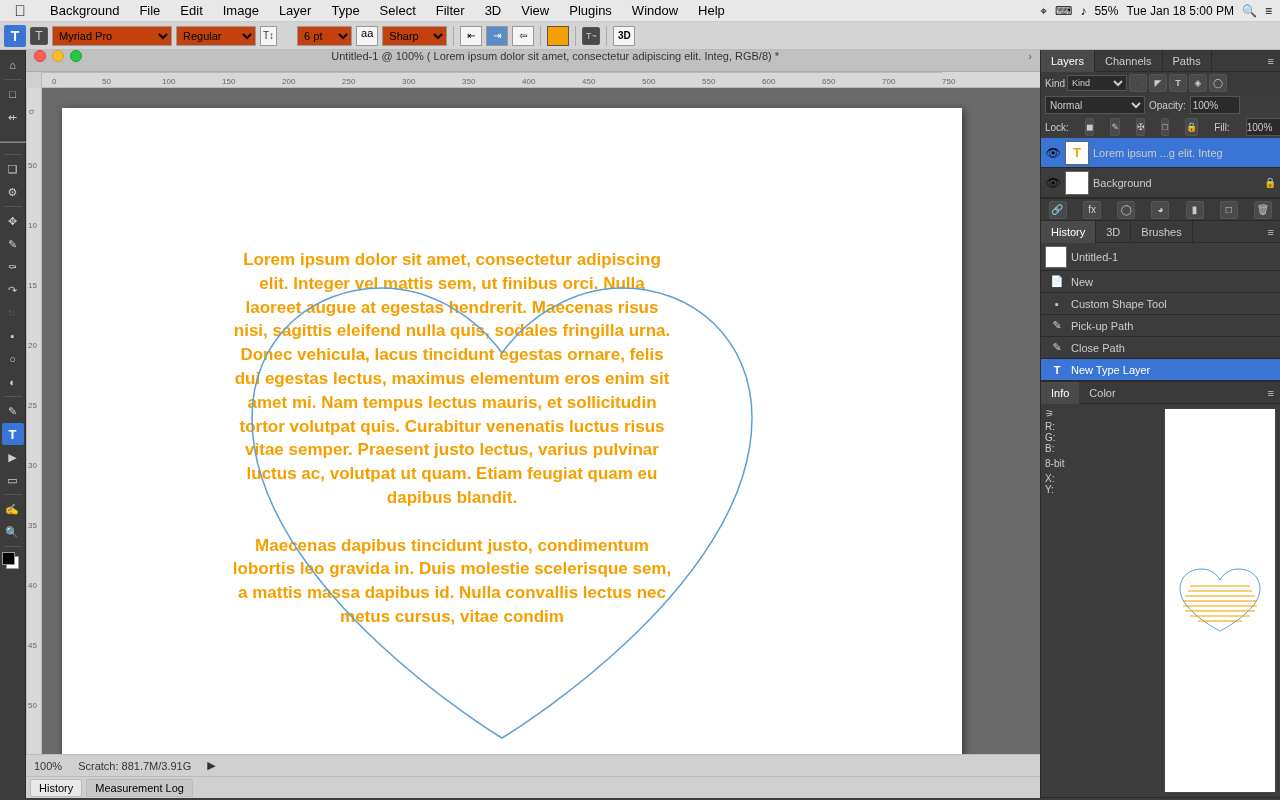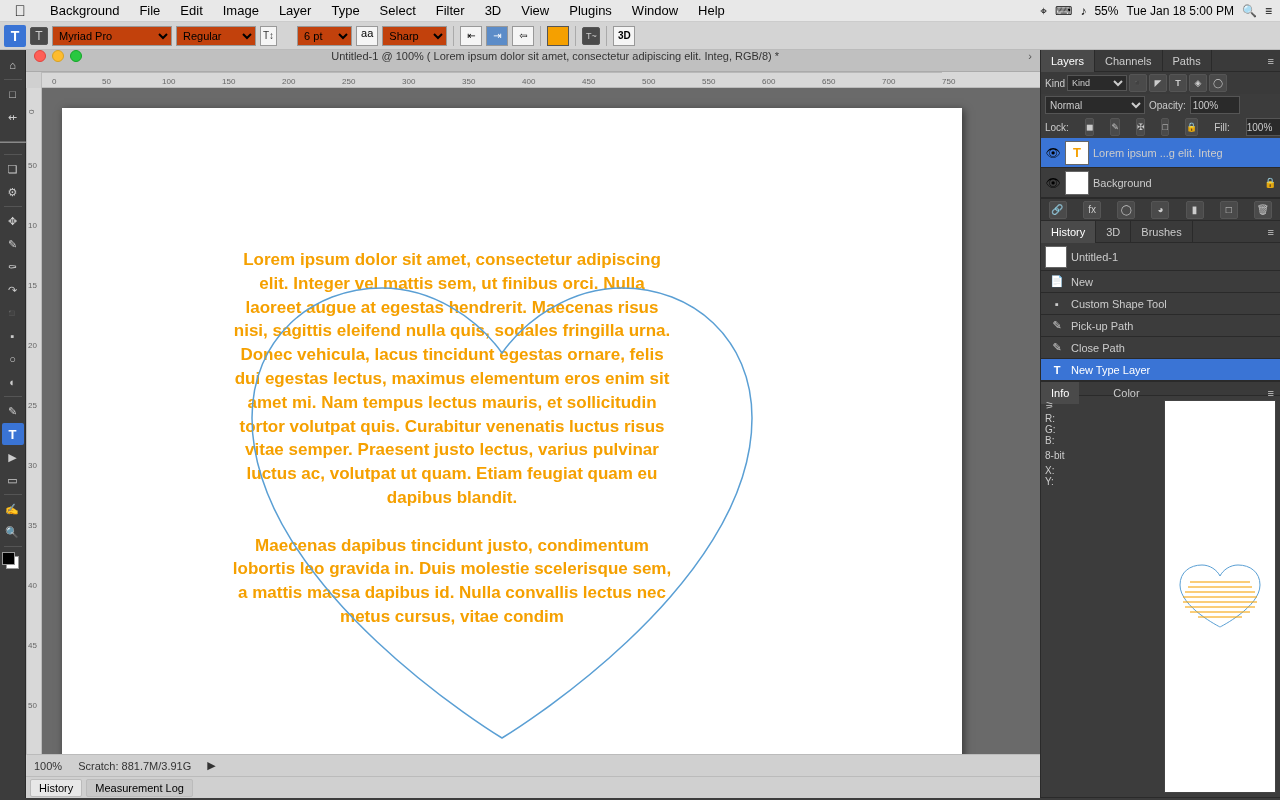--- a/index.html
+++ b/index.html
@@ -198,21 +198,21 @@
       cursor: pointer; border-bottom: 1px solid #2a2a2a; font-size: 11px; color: #ccc;
     }
     .history-item.selected { background: #3a74d5; color: #fff; }
     .history-item-icon { width: 16px; height: 16px; display: flex; align-items: center; justify-content: center; font-size: 11px; }
 
     
     #info-panel {
       flex: 1; display: flex; flex-direction: column;
     }
     .info-tabs {
-      display: flex; background: #3a3a3a; border-bottom: 1px solid #2a2a2a; height: 14px; gap: 24px;
+      display: flex; background: #3a3a3a; border-bottom: 1px solid #2a2a2a; height: 22px;
     }
     .info-tab {
       padding: 0 10px; font-size: 11px; color: #ccc; cursor: pointer;
       height: 22px; line-height: 22px;
     }
     .info-tab.active { background: #4a4a4a; color: #fff; }
 
     .info-content {
       display: flex; flex: 1;
     }

